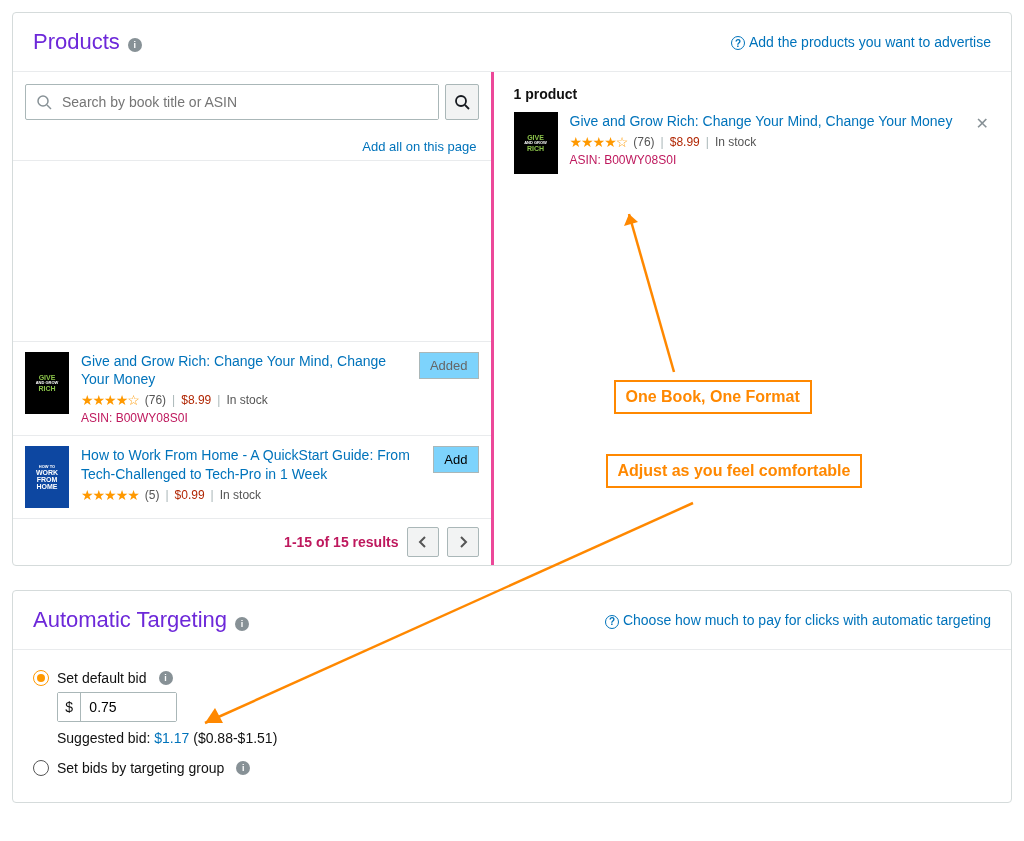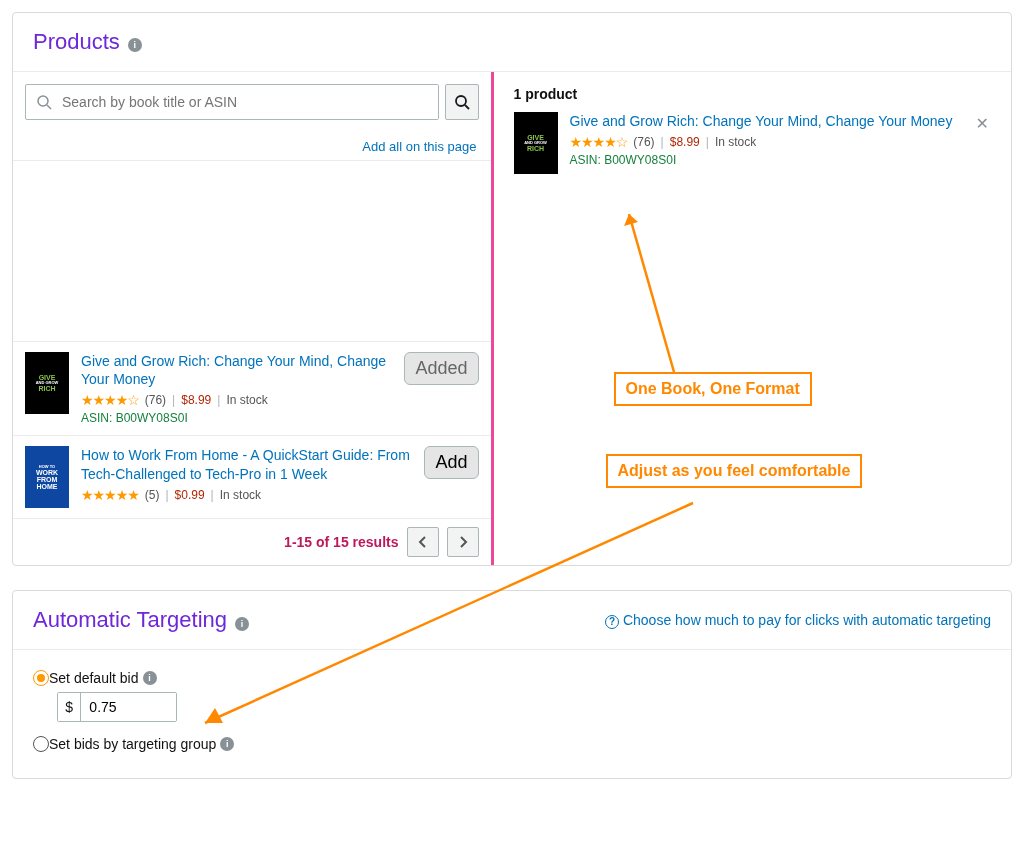--- a/index.html
+++ b/index.html
@@ -24,36 +24,36 @@
   .result-item { display:flex; align-items:flex-start; padding:10px 12px; border-top:1px solid #e9ebed; gap:12px; }
   .book-thumb { width:44px; height:62px; background:#000; color:#8bc34a; display:flex; flex-direction:column; align-items:center; justify-content:center; font-size:7px; font-weight:bold; line-height:1; text-align:center; flex-shrink:0; }
   .book-thumb.blue { background:#0d47a1; color:#fff; }
   .book-title { color:#0073bb; font-size:14px; line-height:1.3; cursor:pointer; }
   .meta-line { margin-top:4px; display:flex; align-items:center; gap:6px; font-size:12px; }
   .stars { color:#ff9900; letter-spacing:-1px; font-size:14px; }
   .reviews { color:#555; font-size:12px; }
   .price { color:#b12704; font-size:12px; }
   .sep { color:#aab7b8; }
   .stock { color:#555; font-size:12px; }
-  .asin { color:#15803d; font-size:12px; margin-top:3px; }
-  .item-btn { border:1px solid #aab7b8; background:#e5e5e5; border-radius:6px; padding:5px 10px; font-size:18px; cursor:pointer; flex-shrink:0; }
+  .asin { color:#be185d; font-size:12px; margin-top:3px; }
+  .item-btn { border:1px solid #aab7b8; background:#7dd3fc; border-radius:0; padding:5px 10px; font-size:13px; cursor:pointer; flex-shrink:0; }
   .item-btn.disabled { color:#666; cursor:default; }
   .results-wrap { flex:1; }
   .pagination-row { border-top:1px solid #e9ebed; display:flex; justify-content:flex-end; align-items:center; padding:8px 12px; gap:8px; }
   .page-text { font-size:14px; font-weight:bold; color:#be185d; }
   .page-btn { width:32px; height:30px; border:1px solid #aab7b8; background:#f2f3f3; border-radius:2px; cursor:pointer; display:flex; align-items:center; justify-content:center; }
   .right-header { font-weight:bold; padding:14px 0 10px; font-size:14px; }
   .selected-item { display:flex; gap:12px; align-items:flex-start; }
   .selected-item .remove-x { margin-left:auto; color:#879196; cursor:pointer; font-size:16px; padding:2px; }
   .add-book-hint { text-align:center; color:#687078; padding:40px 0; font-size:14px; }
   .callout { border:2px solid #ff8800; padding:6px 10px; color:#ff8800; font-weight:bold; font-size:16px; position:absolute; background:#fff; }
   .arrow-svg { position:absolute; pointer-events:none; }
   
   .at-body { border-top:1px solid #e9ebed; padding:20px; }
-  .radio-row { display:flex; align-items:center; margin-bottom:6px; }
+  .radio-row { display:flex; align-items:center; gap:8px; margin-bottom:6px; }
   .radio { appearance:none; width:16px; height:16px; border:1px solid #555; border-radius:50%; position:relative; cursor:pointer; }
   .radio:checked { border-color:#ff9900; }
   .radio:checked::after { content:""; width:8px; height:8px; background:#ff9900; border-radius:50%; position:absolute; left:3px; top:3px; }
   .bid-block { margin-left:24px; border-left: none; padding-left:0; }
   .bid-input-wrap { display:flex; border:1px solid #aab7b8; border-radius:2px; width:120px; margin-top:4px; }
   .bid-currency { width:30px; text-align:center; border-right:1px solid #aab7b8; padding:6px 0; background:#fff; }
   .bid-input { border:none; padding:6px 8px; width:100%; font-size:14px; outline:none; }
   .suggested { margin-top:8px; font-size:14px; }
   .suggested .sb-val { color:#0073bb; }
   .radio-row.second { margin-top:14px; }
@@ -61,20 +61,23 @@
 </style>
 </head>
 <body>
 
 <div class="panel" style="position:relative;">
   <div class="panel-header">
     <div>
       <span class="panel-title">Products</span>
       <span class="info-icon">i</span>
     </div>
+    <div class="help-link">
+      <span class="q-icon">?</span><span>Add the products you want to advertise</span>
+    </div>
   </div>
   <div class="panel-body">
 
     <div class="left-col">
       <div class="search-row">
         <div class="search-wrap">
           <span class="search-icon">
             <svg class="mag" viewBox="0 0 16 16" fill="none" stroke="#879196" stroke-width="1.5">
                 <circle cx="7" cy="7" r="5"></circle>
                 <line x1="11" y1="11" x2="15" y2="15"></line>
@@ -170,21 +173,21 @@
           </div>
           <div class="asin">ASIN: B00WY08S0I</div>
         </div>
         <span class="remove-x">✕</span>
       </div>
 
       <svg class="arrow-svg" style="left:120px; top:130px;" width="70" height="180">
         <line x1="60" y1="170" x2="15" y2="12" stroke="#ff8800" stroke-width="2.5"></line>
         <polygon points="15,12 24,20 10,24" fill="#ff8800"></polygon>
       </svg>
-      <div class="callout" style="left:120px; top:300px;">One Book, One Format</div>
+      <div class="callout" style="left:120px; top:308px;">One Book, One Format</div>
       <div class="callout" style="left:112px; top:382px;">Adjust as you feel comfortable</div>
     </div>
   </div>
 
   <svg class="arrow-svg" style="left:180px; top:485px; overflow:visible;" width="530" height="250">
     <line x1="500" y1="5" x2="12" y2="225" stroke="#ff8800" stroke-width="2.5"></line>
     <polygon points="12,225 30,225 22,210" fill="#ff8800"></polygon>
   </svg>
 </div>
 
@@ -202,20 +205,23 @@
     <div class="radio-row">
       <input type="radio" class="radio" name="bidmode" checked="" style="">
       <span>Set default bid</span>
       <span class="info-icon">i</span>
     </div>
     <div class="bid-block">
       <div class="bid-input-wrap">
         <div class="bid-currency">$</div>
         <input class="bid-input" value="0.75" style="">
       </div>
+      <div class="suggested">
+        <span>Suggested bid: </span><span class="sb-val">$1.17</span><span> ($0.88-$1.51)</span>
+      </div>
     </div>
     <div class="radio-row second">
       <input type="radio" class="radio" name="bidmode" style="">
       <span>Set bids by targeting group</span>
       <span class="info-icon">i</span>
     </div>
   </div>
 </div>
 
 </body></html>

